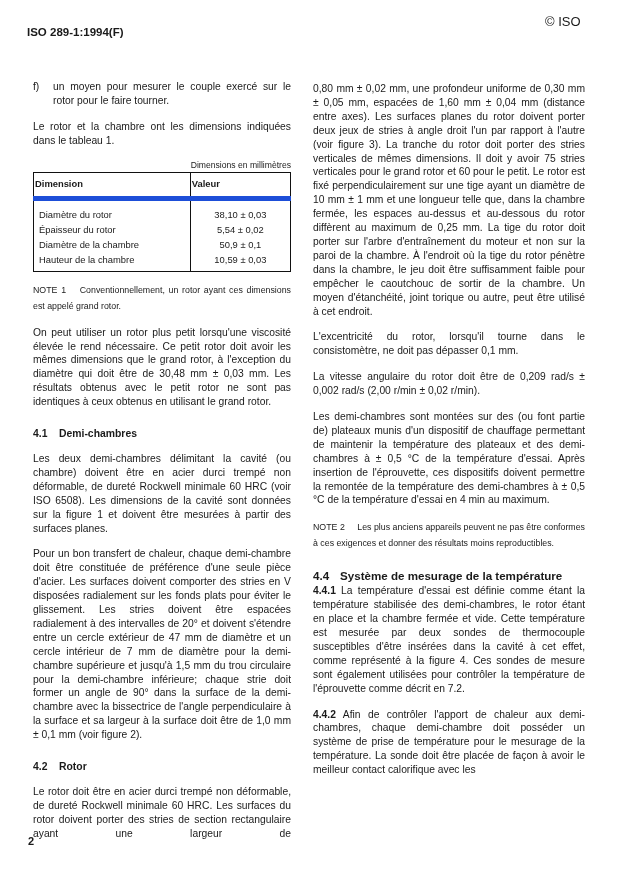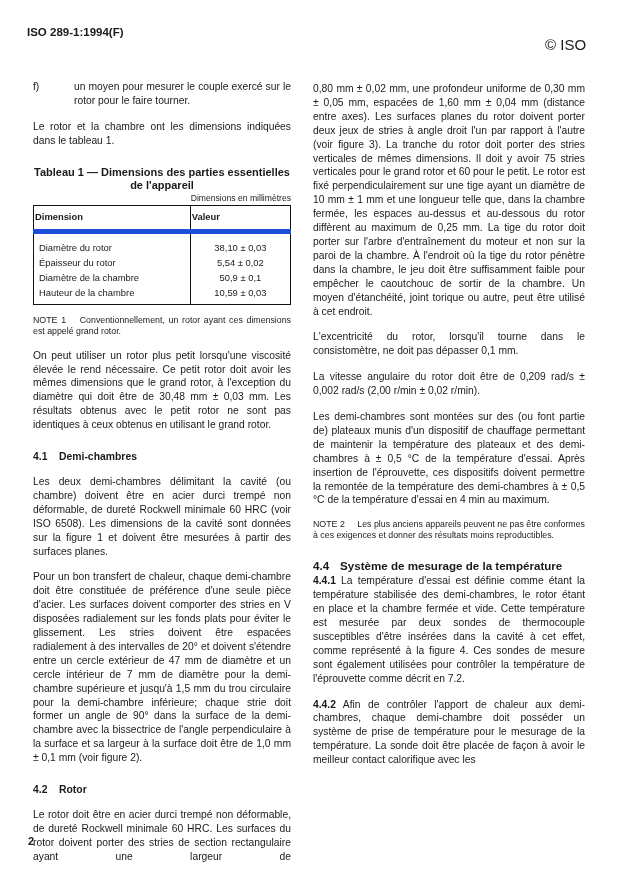--- a/index.html
+++ b/index.html
@@ -1,38 +1,38 @@
 <!DOCTYPE html>
 <html><head>
 <meta charset="utf-8">
 <style>
   html, body { margin: 0; padding: 0; background: #ffffff; }
   body {
     width: 623px; height: 879px; position: relative; overflow: hidden;
     font-family: "Liberation Sans", sans-serif; color: #1a1a1a;
   }
   .hdr-left { position: absolute; left: 27px; top: 26px; font-weight: bold; font-size: 11.5px; }
-  .hdr-right { position: absolute; left: 545px; top: 36px; font-size: 15px; }
+  .hdr-right { position: absolute; left: 545px; top: 14px; font-size: 13px; }
   .col { position: absolute; top: 80px; font-size: 10.3px; line-height: 13.9px; text-align: justify; }
   .col-left { left: 33px; width: 258px; }
   .col-right { left: 313px; width: 272px; top: 82px; }
   p { margin: 0 0 12px 0; }
   .item { display: flex; }
   .item .lbl { width: 20px; flex: none; }
-  .item .txt { flex: 1; margin-left: 21px; }
+  .item .txt { flex: 1; }
   .tbl-title { font-weight: bold; font-size: 11px; text-align: center; line-height: 13px; margin-top: 18px; }
   .tbl-unit { font-size: 8.6px; text-align: right; line-height: 10px; margin-top: 1px; }
   table { border-collapse: collapse; width: 100%; font-size: 9.4px; margin-top: 2px; border: 1.5px solid #111; }
   th { font-weight: bold; font-size: 9.4px; height: 21px; border-bottom: 5px solid #1d4ed8; }
   th.c1, td.c1 { border-right: 1px solid #111; }
   td { line-height: 15px; padding: 0 5px; }
   td.c2 { text-align: center; }
   tr.first td { padding-top: 6px; }
   tr.last td { padding-bottom: 4px; }
-  .note { font-size: 8.8px; line-height: 11px; margin: 10px 0 12px 0; text-align: justify; }
+  .note { font-size: 8.8px; line-height: 16px; margin: 10px 0 12px 0; text-align: justify; }
   .note .lbl { margin-right: 10px; }
   h3 { font-size: 10.4px; font-weight: bold; margin: 18px 0 11px 0; }
   h3 .num { display: inline-block; width: 26px; }
   h2 { font-size: 11.6px; font-weight: bold; margin: 18px 0 1px 0; }
   h2 .num { display: inline-block; width: 27px; }
   .sub { font-weight: bold; }
   .pagenum { position: absolute; left: 28px; top: 835px; font-weight: bold; font-size: 11px; }
 </style>
 </head>
 <body>
@@ -40,24 +40,20 @@
 <div class="hdr-left">ISO 289-1:1994(F)</div>
 <div class="hdr-right">© ISO</div>
 
 <div class="col col-left">
   <div class="item">
     <span class="lbl">f)</span>
     <span class="txt">un moyen pour mesurer le couple exercé sur le rotor pour le faire tourner.</span>
   </div>
   <p style="margin-top:12px">Le rotor et la chambre ont les dimensions indiquées dans le tableau 1.</p>
 
-  <div class="tbl-title">
-    <div>Tableau 1 — Dimensions des parties essentielles</div>
-    <div>de l'appareil</div>
-  </div>
   <div class="tbl-unit">Dimensions en millimètres</div>
   <table>
     <thead>
       <tr>
         <th class="c1" style="width:61%">Dimension</th>
         <th class="c2">Valeur</th>
       </tr>
     </thead>
     <tbody>
       <tr class="first">

